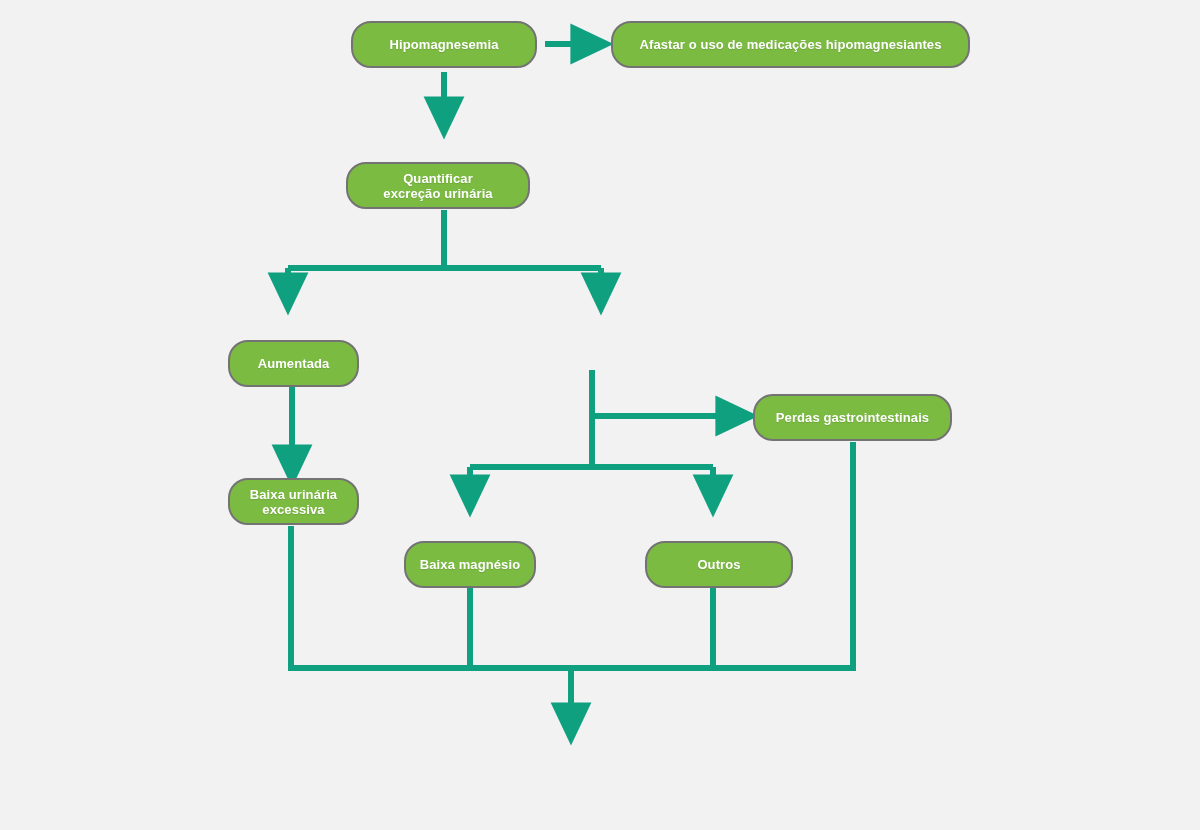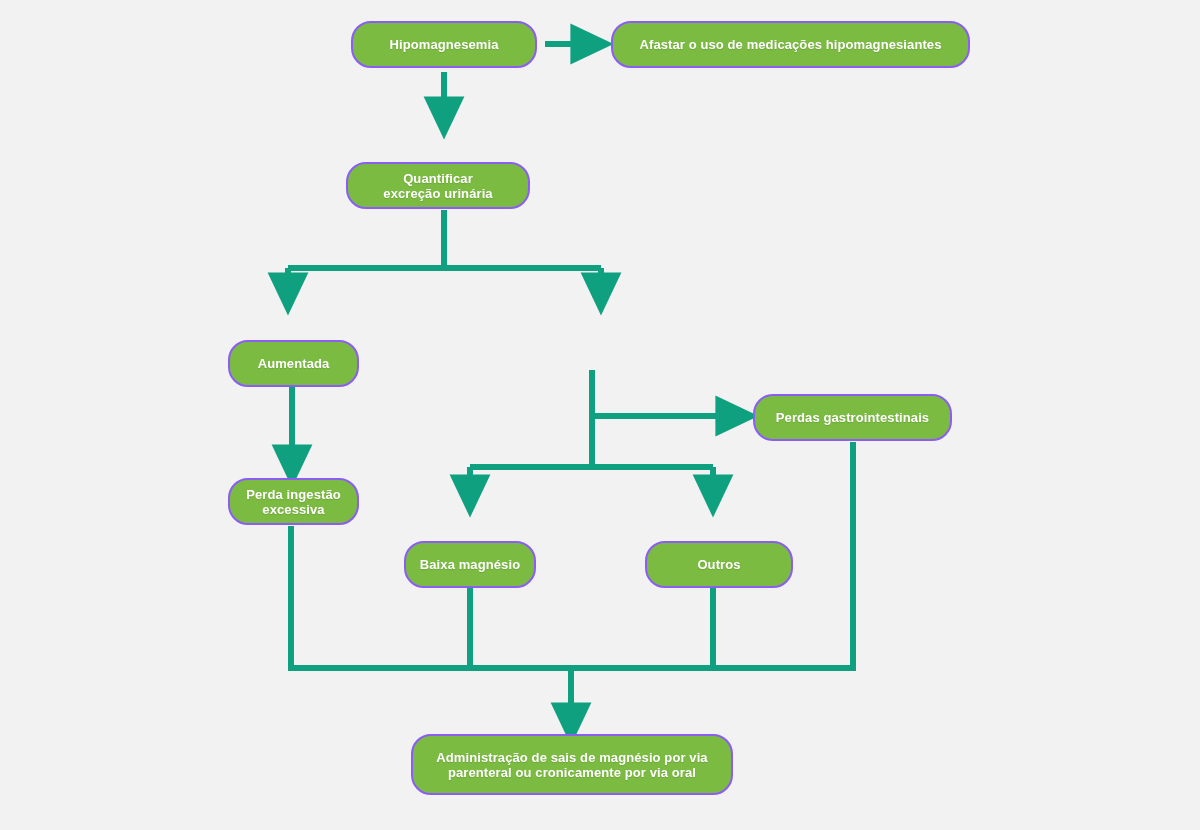--- a/index.html
+++ b/index.html
@@ -22,21 +22,21 @@
     position: absolute;
     left: 0;
     top: 0;
     width: 1200px;
     height: 830px;
   }
   .node {
     position: absolute;
     box-sizing: border-box;
     background: #7cbb42;
-    border: 2px solid #8b5cf6;
+    border: 2px solid #737373;
     border-radius: 20px;
     color: #ffffff;
     font-weight: bold;
     font-size: 13px;
     line-height: 15px;
     letter-spacing: 0.1px;
     display: flex;
     align-items: center;
     justify-content: center;
     text-align: center;
@@ -94,23 +94,21 @@
   <div class="node" style="left:611px; top:21px; width:359px; height:47px;text-align:center;">Afastar o uso de medicações hipomagnesiantes</div>
 
   <div class="node" style="left:346px; top:162px; width:184px; height:47px;">Quantificar
 excreção urinária</div>
 
   <div class="node" style="left:228px; top:320px; width:131px; height:47px;margin-top:20px;">Aumentada</div>
 
 
   <div class="node" style="left:753px; top:394px; width:199px; height:47px;">Perdas gastrointestinais</div>
 
-  <div class="node" style="left:228px; top:478px; width:131px; height:47px;">Perda ingestão
+  <div class="node" style="left:228px; top:478px; width:131px; height:47px;">Baixa urinária
 excessiva</div>
 
   <div class="node" style="left:404px; top:541px; width:132px; height:47px;">Baixa magnésio</div>
 
   <div class="node" style="left:645px; top:541px; width:148px; height:47px;">Outros</div>
 
-  <div class="node" style="left:411px; top:734px; width:322px; height:61px;">Administração de sais de magnésio por via
-parenteral ou cronicamente por via oral</div>
 
 </div>
 
 </body></html>

